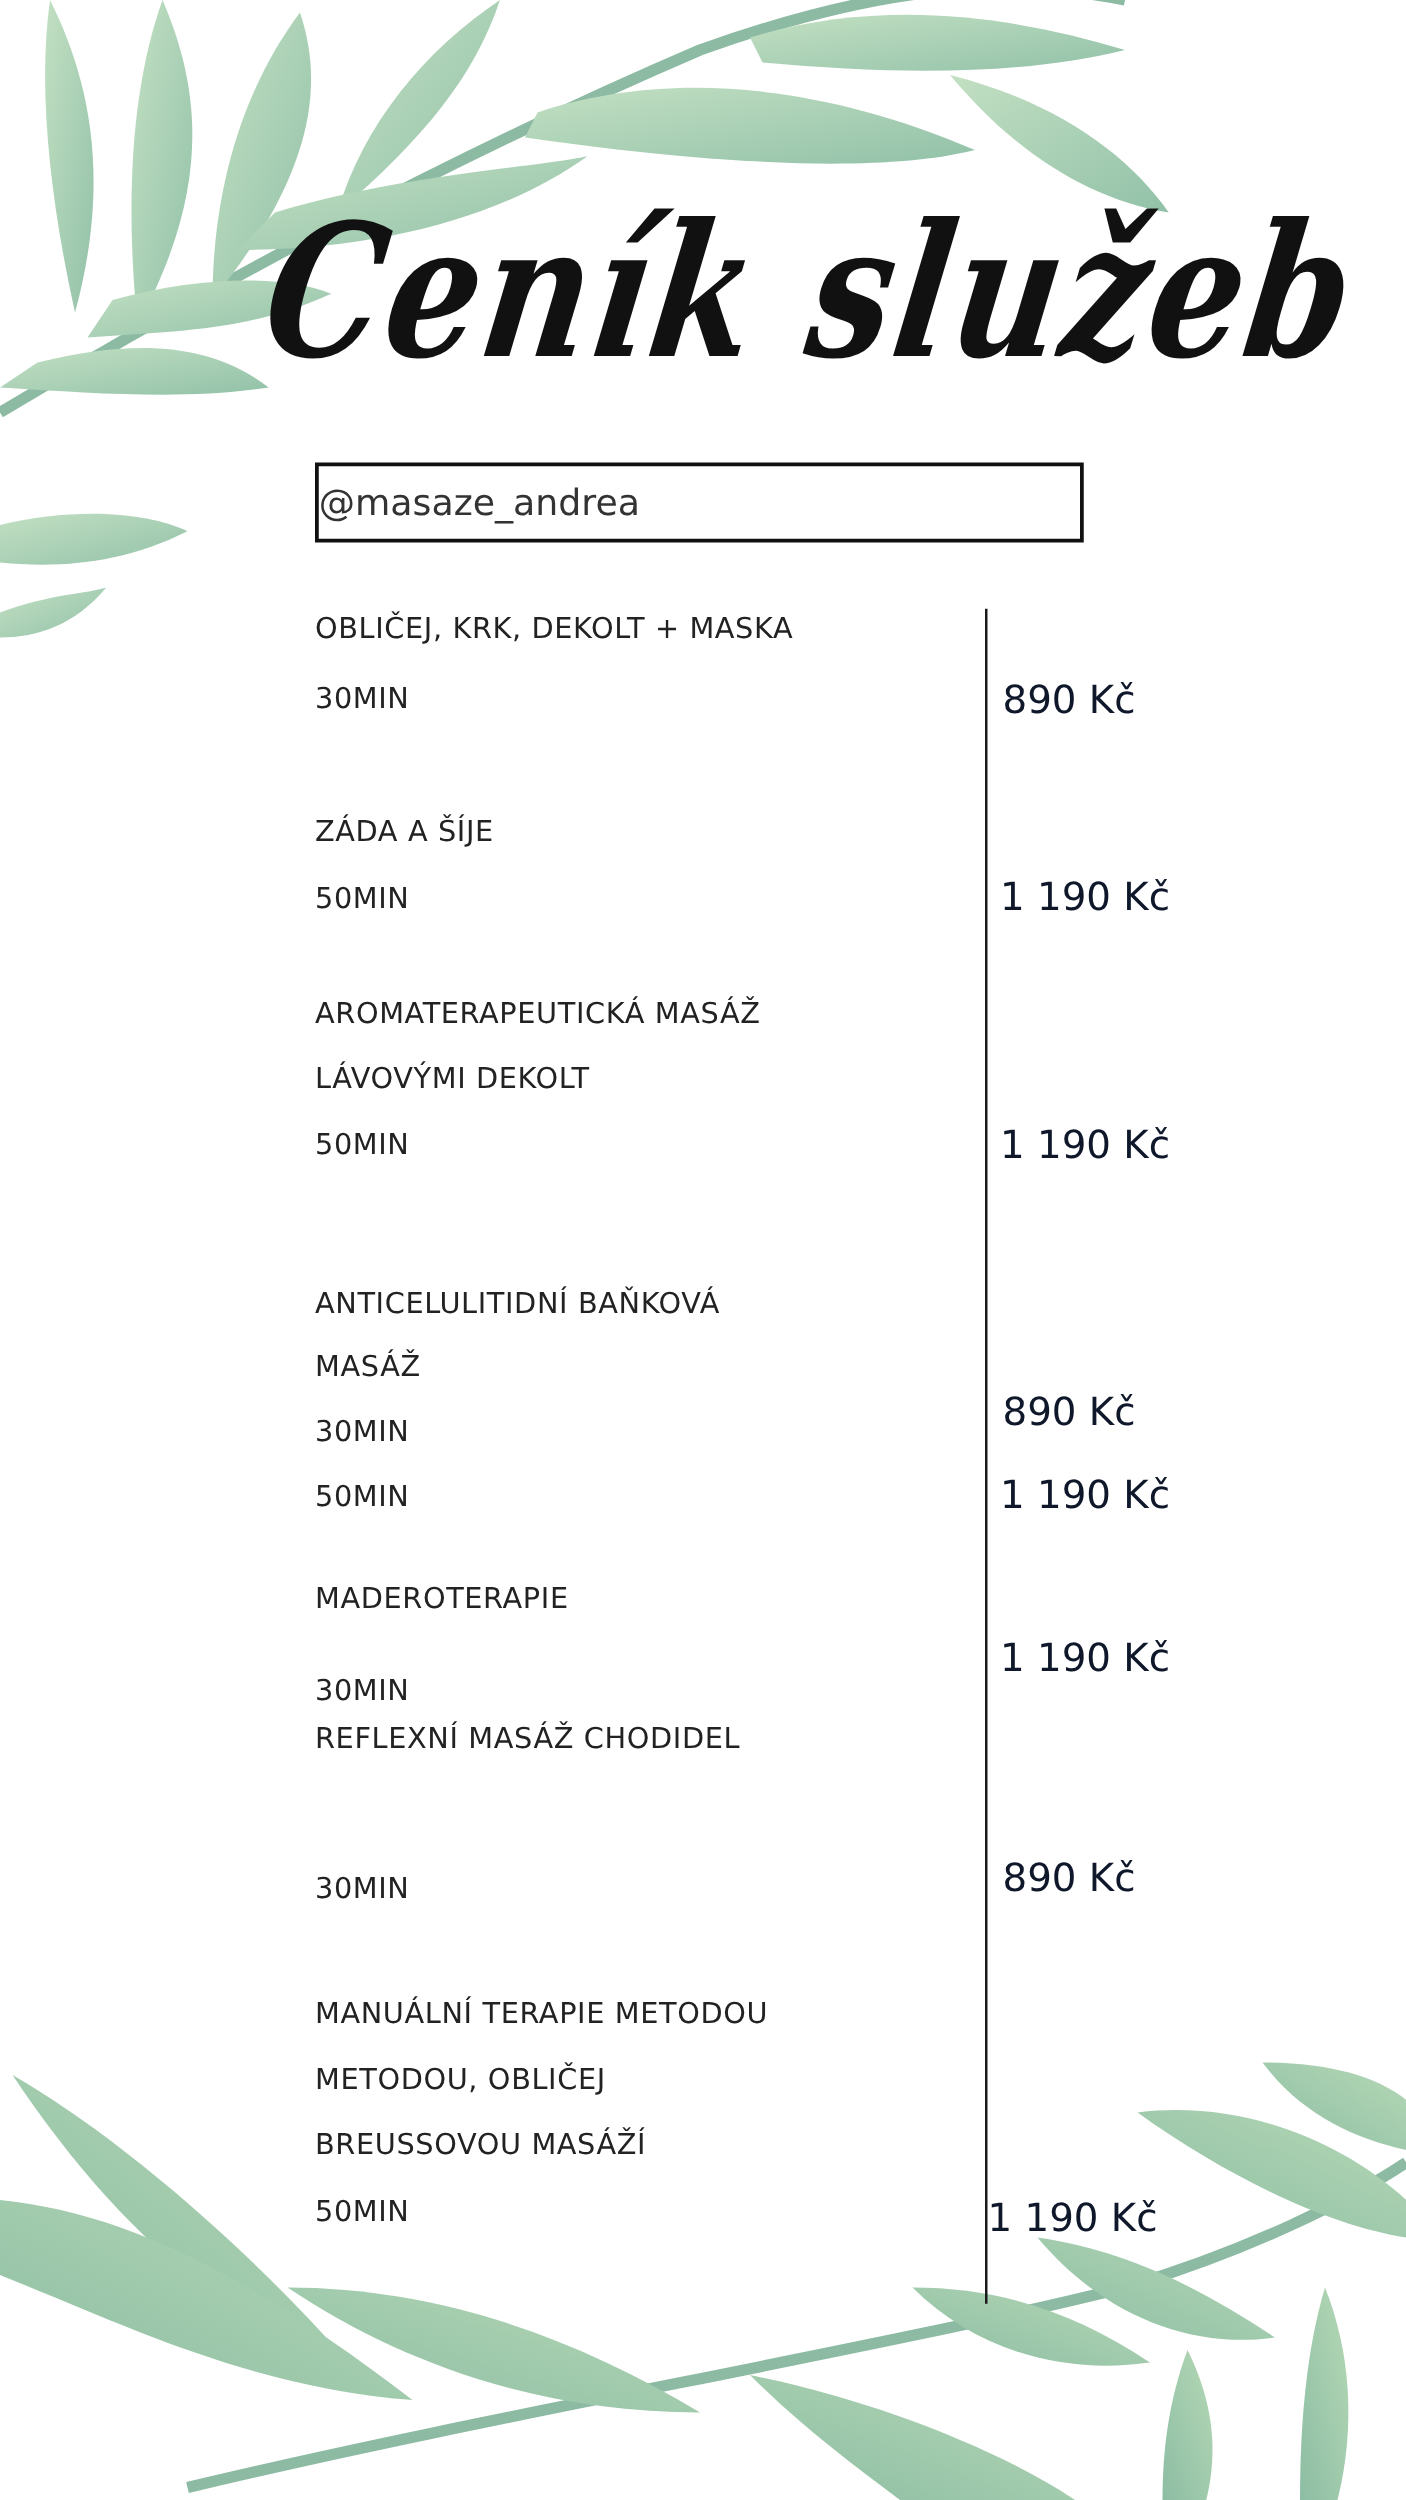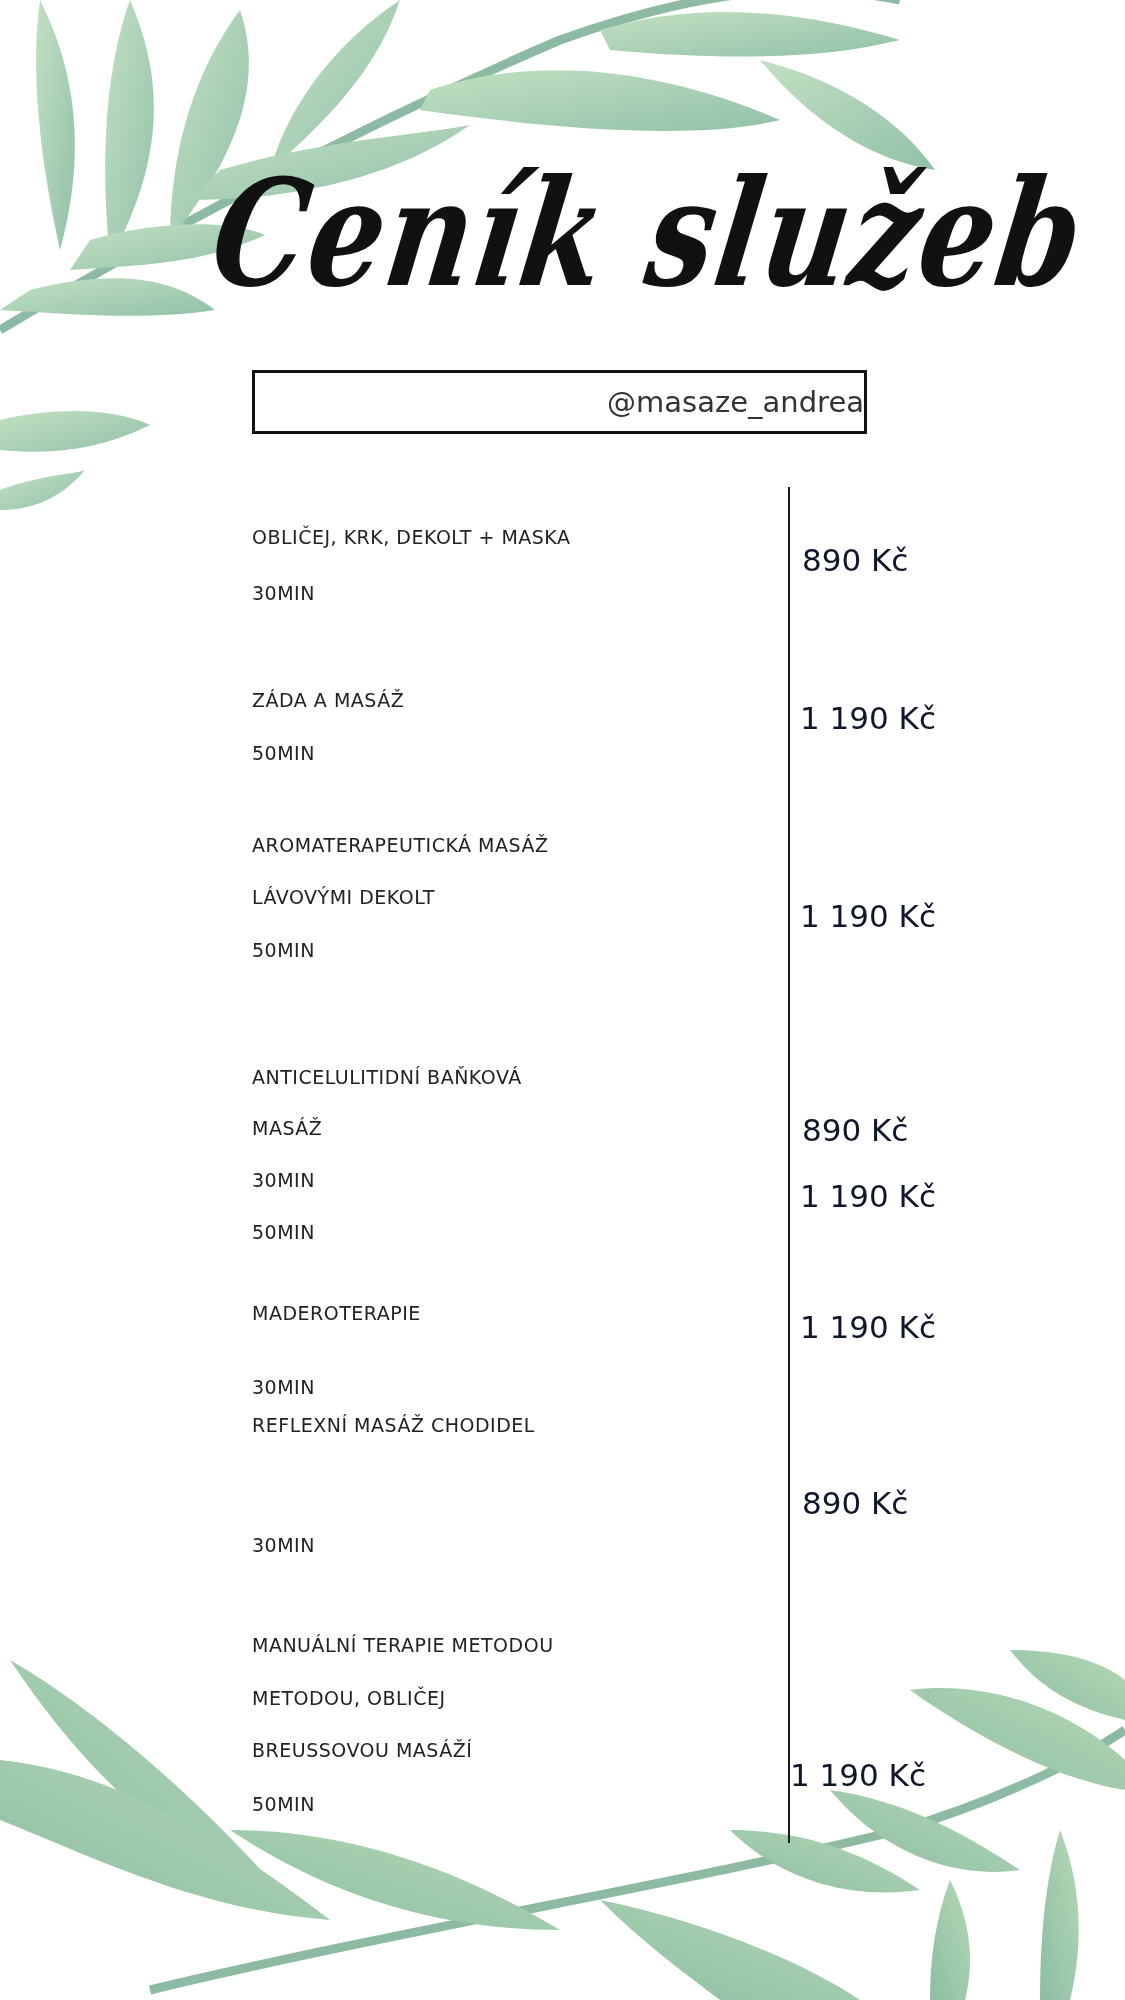--- a/index.html
+++ b/index.html
@@ -13,31 +13,31 @@
   .title {
     position: absolute; left: 225px; top: 160px; width: 720px;
     font-family: "DejaVu Serif", serif; font-style: italic; font-weight: bold;
     font-size: 118px; letter-spacing: 2px; color: #111111; line-height: 1;
     transform: skewX(-8deg) scaleY(1.25); transform-origin: left top;
     white-space: nowrap;
   }
   .handle-box {
     position: absolute; left: 252px; top: 370px; width: 609px; height: 58px;
     border: 3px solid #111111; box-sizing: content-box;
-    display: flex; align-items: center; justify-content: flex-end;
+    display: flex; align-items: center; justify-content: flex-start;
     font-family: "DejaVu Sans", sans-serif; font-size: 29px; color: #333333;
     background: transparent;
   }
   .divider {
     position: absolute; left: 788px; top: 487px; width: 2px; height: 1356px;
     background: #1a1a1a;
   }
   .txt {
-    position: absolute; left: 252px; font-size: 19px; letter-spacing: 0.5px;
-    color: #222222; white-space: nowrap; line-height: 1; margin-top: 36px;
+    position: absolute; left: 252px; font-size: 23px; letter-spacing: 0.5px;
+    color: #222222; white-space: nowrap; line-height: 1;
   }
   .price {
     position: absolute; font-size: 31px; color: #0f172a; white-space: nowrap; line-height: 1;
   }
 </style>
 </head>
 <body>
 
 <svg class="leaves" viewBox="0 0 1125 2000" xmlns="http://www.w3.org/2000/svg">
   <defs>
@@ -90,21 +90,21 @@
 
 <div class="divider"></div>
 
 <div>
   <div class="txt" style="top:492px">OBLIČEJ, KRK, DEKOLT + MASKA</div>
   <div class="txt" style="top:548px">30MIN</div>
   <div class="price" style="left:802px; top:545px">890 Kč</div>
 </div>
 
 <div>
-  <div class="txt" style="top:655px">ZÁDA A MASÁŽ</div>
+  <div class="txt" style="top:655px">ZÁDA A ŠÍJE</div>
   <div class="txt" style="top:708px">50MIN</div>
   <div class="price" style="left:800px; top:703px">1 190 Kč</div>
 </div>
 
 <div>
   <div class="txt" style="top:800px">AROMATERAPEUTICKÁ MASÁŽ</div>
   <div class="txt" style="top:852px">LÁVOVÝMI DEKOLT</div>
   <div class="txt" style="top:905px">50MIN</div>
   <div class="price" style="left:800px; top:901px">1 190 Kč</div>
 </div>

